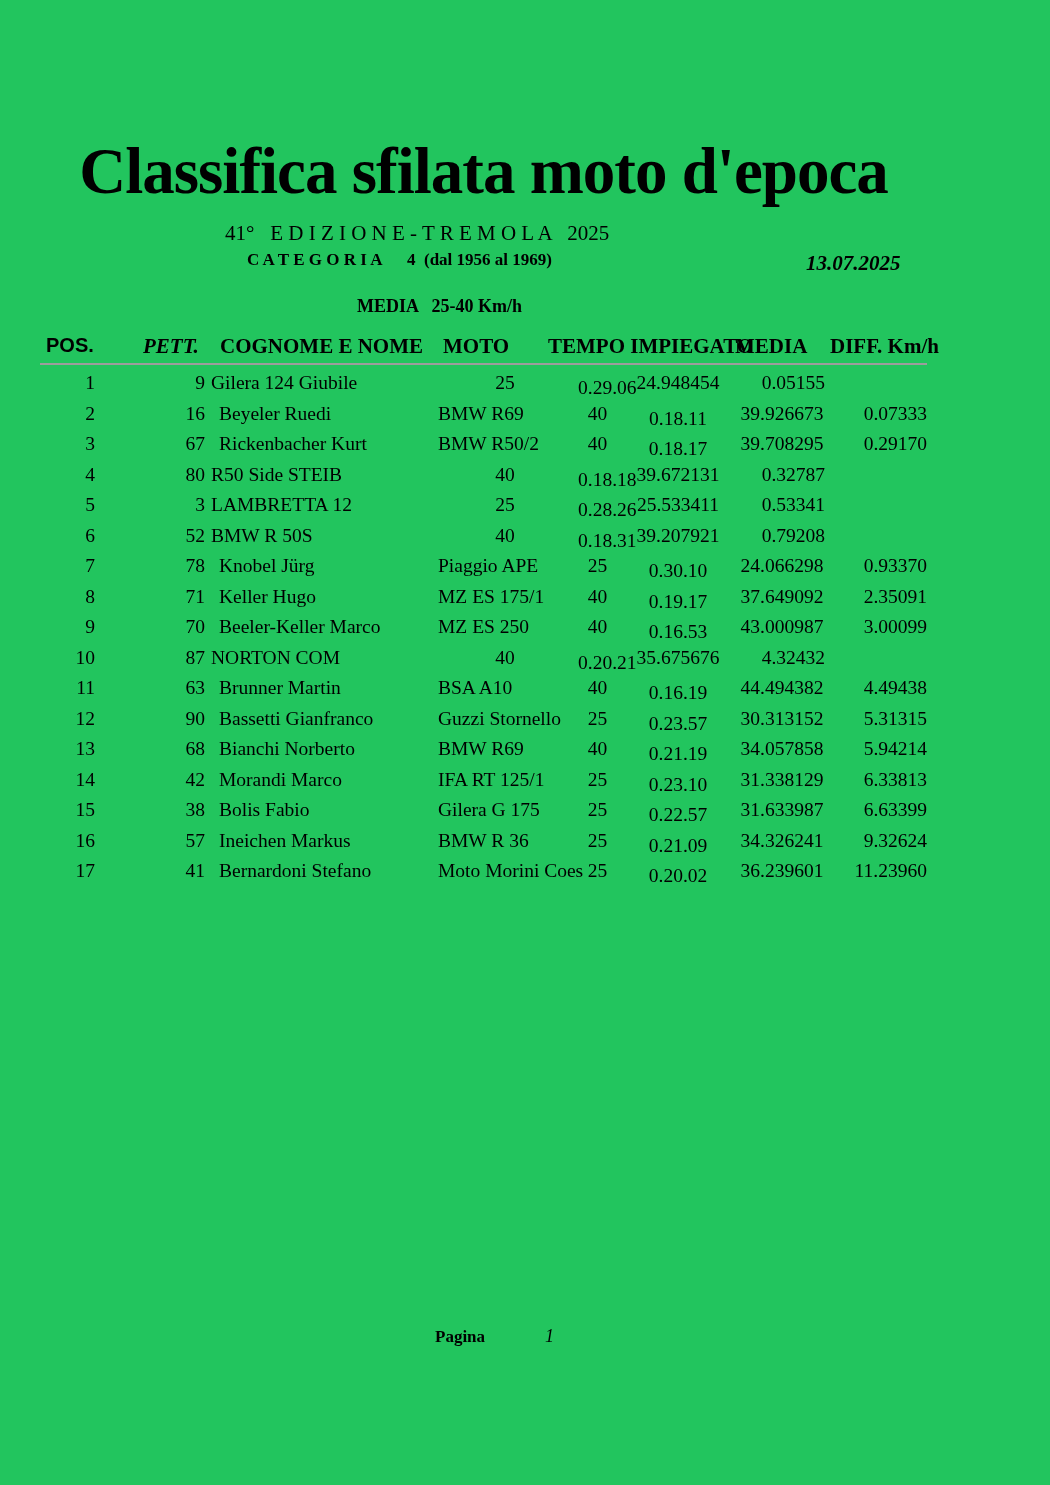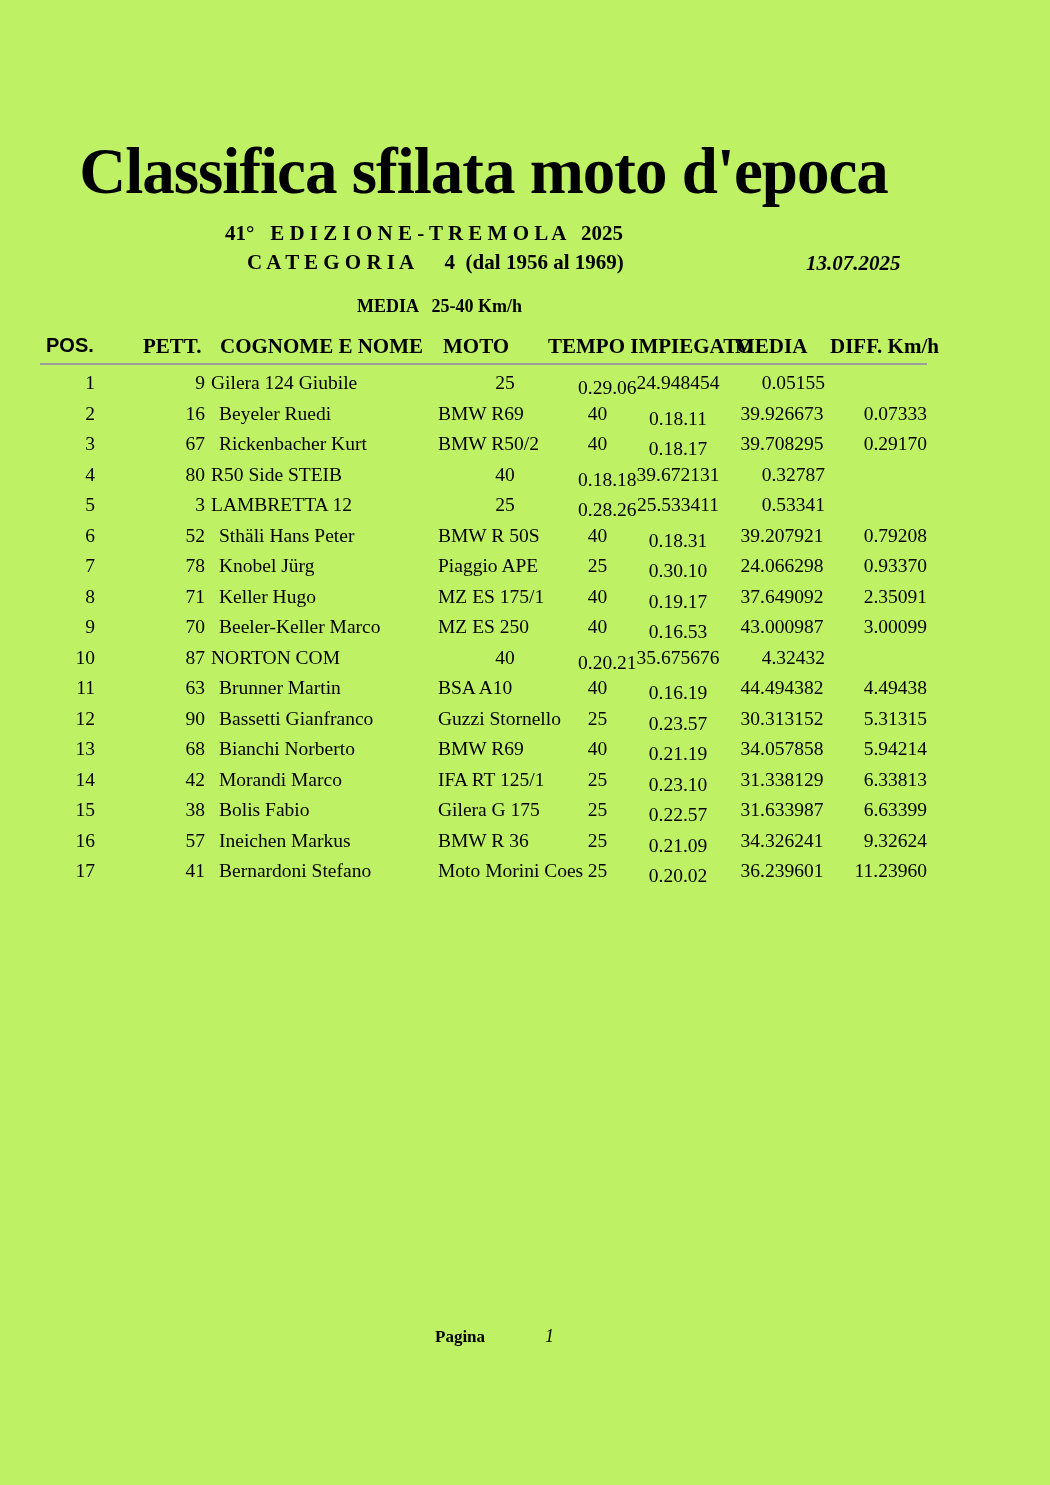--- a/index.html
+++ b/index.html
@@ -2,49 +2,49 @@
 <html><head>
 <meta charset="utf-8">
 <style>
   * { margin:0; padding:0; box-sizing:border-box; }
   html,body { background:#ffffff; }
   body {
     width:1050px; height:1485px; position:relative;
     font-family:"Liberation Serif", serif; color:#000;
     overflow:hidden;
   }
-  .sheet { position:absolute; inset:0; background:#bef264; }
+  .sheet { position:absolute; inset:0; background:#22c55e; }
 
   .doc-title {
     position:absolute; top:136px; left:40px; width:887px;
     text-align:center; font-weight:bold; font-size:65px; line-height:70px;
     white-space:nowrap; letter-spacing:-1px;
   }
   .edition-line {
     position:absolute; top:221px; left:225px;
-    font-weight:bold; font-size:21px; white-space:pre;
+    font-weight:normal; font-size:21px; white-space:pre;
   }
   .category-line {
     position:absolute; top:250px; left:247px;
-    font-weight:bold; font-size:21px; white-space:pre;
+    font-weight:bold; font-size:17px; white-space:pre;
   }
   .doc-date {
     position:absolute; top:251px; left:806px;
     font-weight:bold; font-style:italic; font-size:21px; white-space:pre;
   }
   .media-line {
     position:absolute; top:296px; left:357px;
     font-weight:bold; font-size:18px; white-space:pre;
   }
 
   .thead { position:absolute; top:334px; left:40px; width:887px; height:28px;
     font-weight:bold; font-size:21px; white-space:nowrap; }
   .thead .h { position:absolute; top:0; }
   .h-pos   { left:6px; font-family:"Liberation Sans", sans-serif; font-size:20px; }
-  .h-pett  { left:103px; }
+  .h-pett  { left:103px;font-style:italic; }
   .h-nome  { left:180px; }
   .h-moto  { left:403px; }
   .h-tempo { left:508px; }
   .h-media { left:695px; }
   .h-diff  { left:790px; }
 
   .head-rule { position:absolute; top:363px; left:40px; width:887px; height:2px;
     background:#9d9d9d; }
 
   .rows { position:absolute; top:368px; left:40px; width:887px; font-size:19.5px; }
@@ -132,21 +132,20 @@
         <span class="c c-pett">3</span>
         <span class="c c-moto">LAMBRETTA 12</span>
         <span class="c c-vel">25</span>
         <span class="c c-tempo">0.28.26</span>
         <span class="c c-media">25.533411</span>
         <span class="c c-diff">0.53341</span>
       </div>
       <div class="trow">
         <span class="c c-pos">6</span>
         <span class="c c-pett">52</span>
-        <span class="c c-nome">Sthäli Hans Peter</span>
         <span class="c c-moto">BMW R 50S</span>
         <span class="c c-vel">40</span>
         <span class="c c-tempo">0.18.31</span>
         <span class="c c-media">39.207921</span>
         <span class="c c-diff">0.79208</span>
       </div>
       <div class="trow">
         <span class="c c-pos">7</span>
         <span class="c c-pett">78</span>
         <span class="c c-nome">Knobel Jürg</span>

